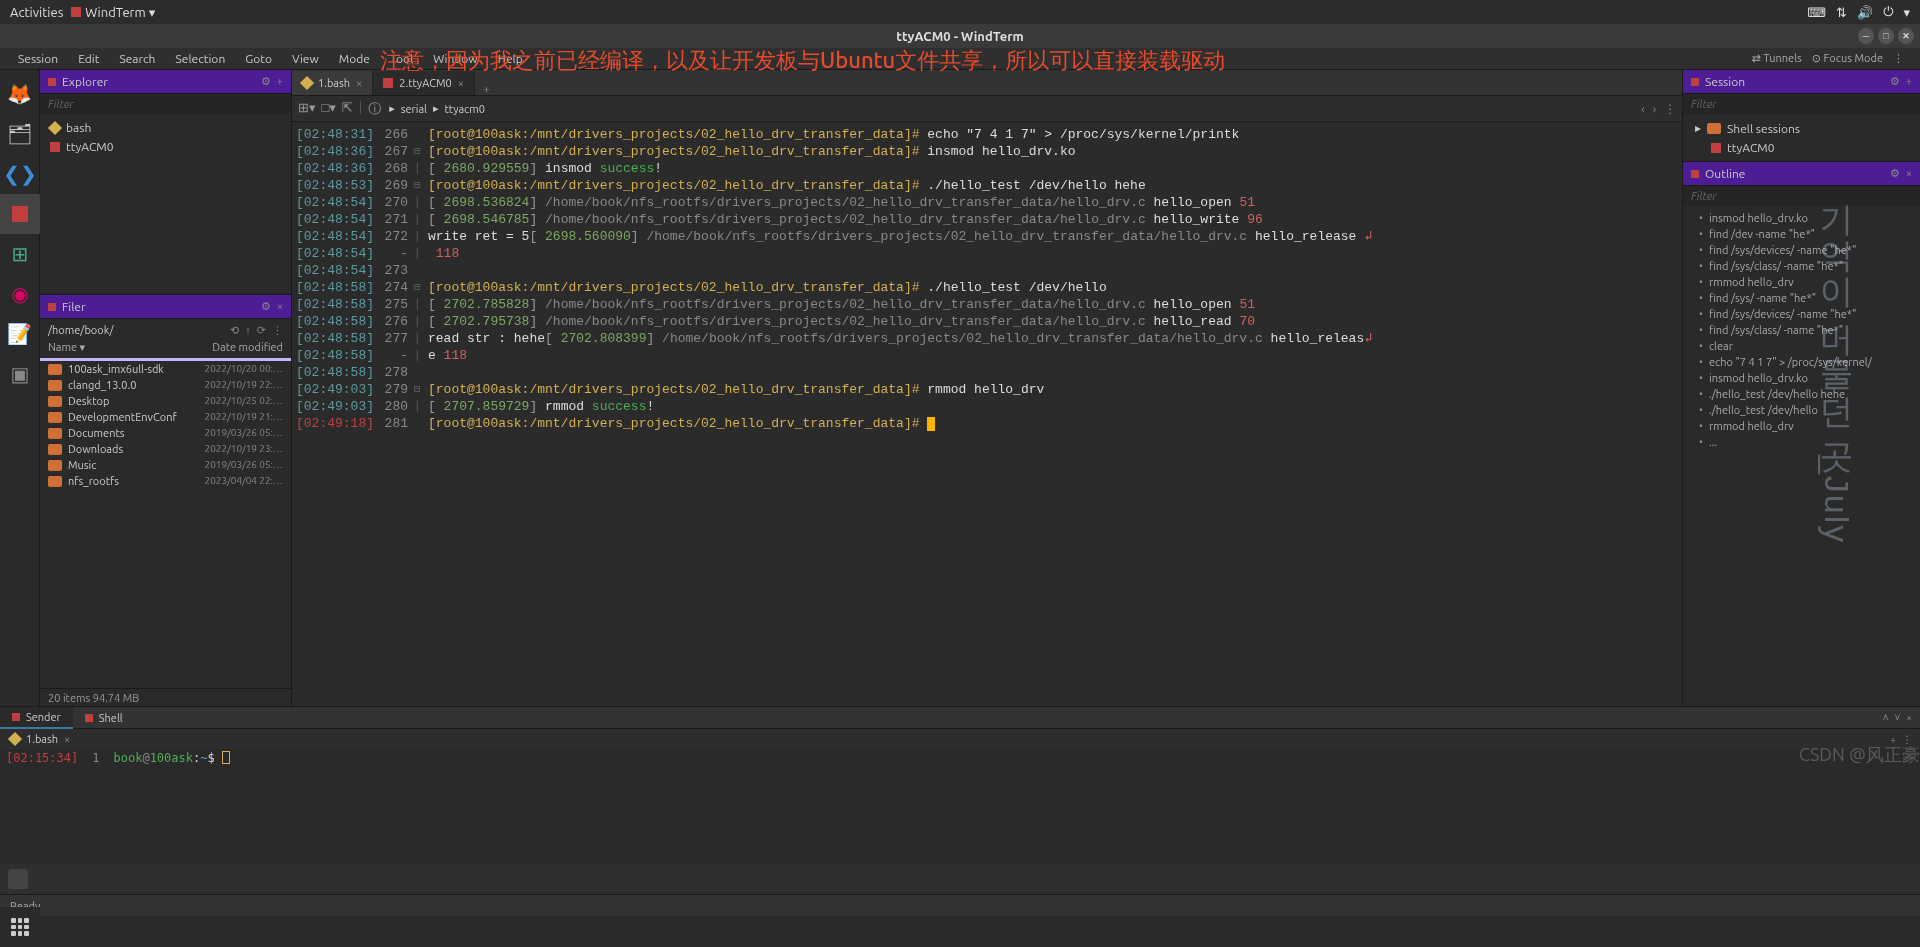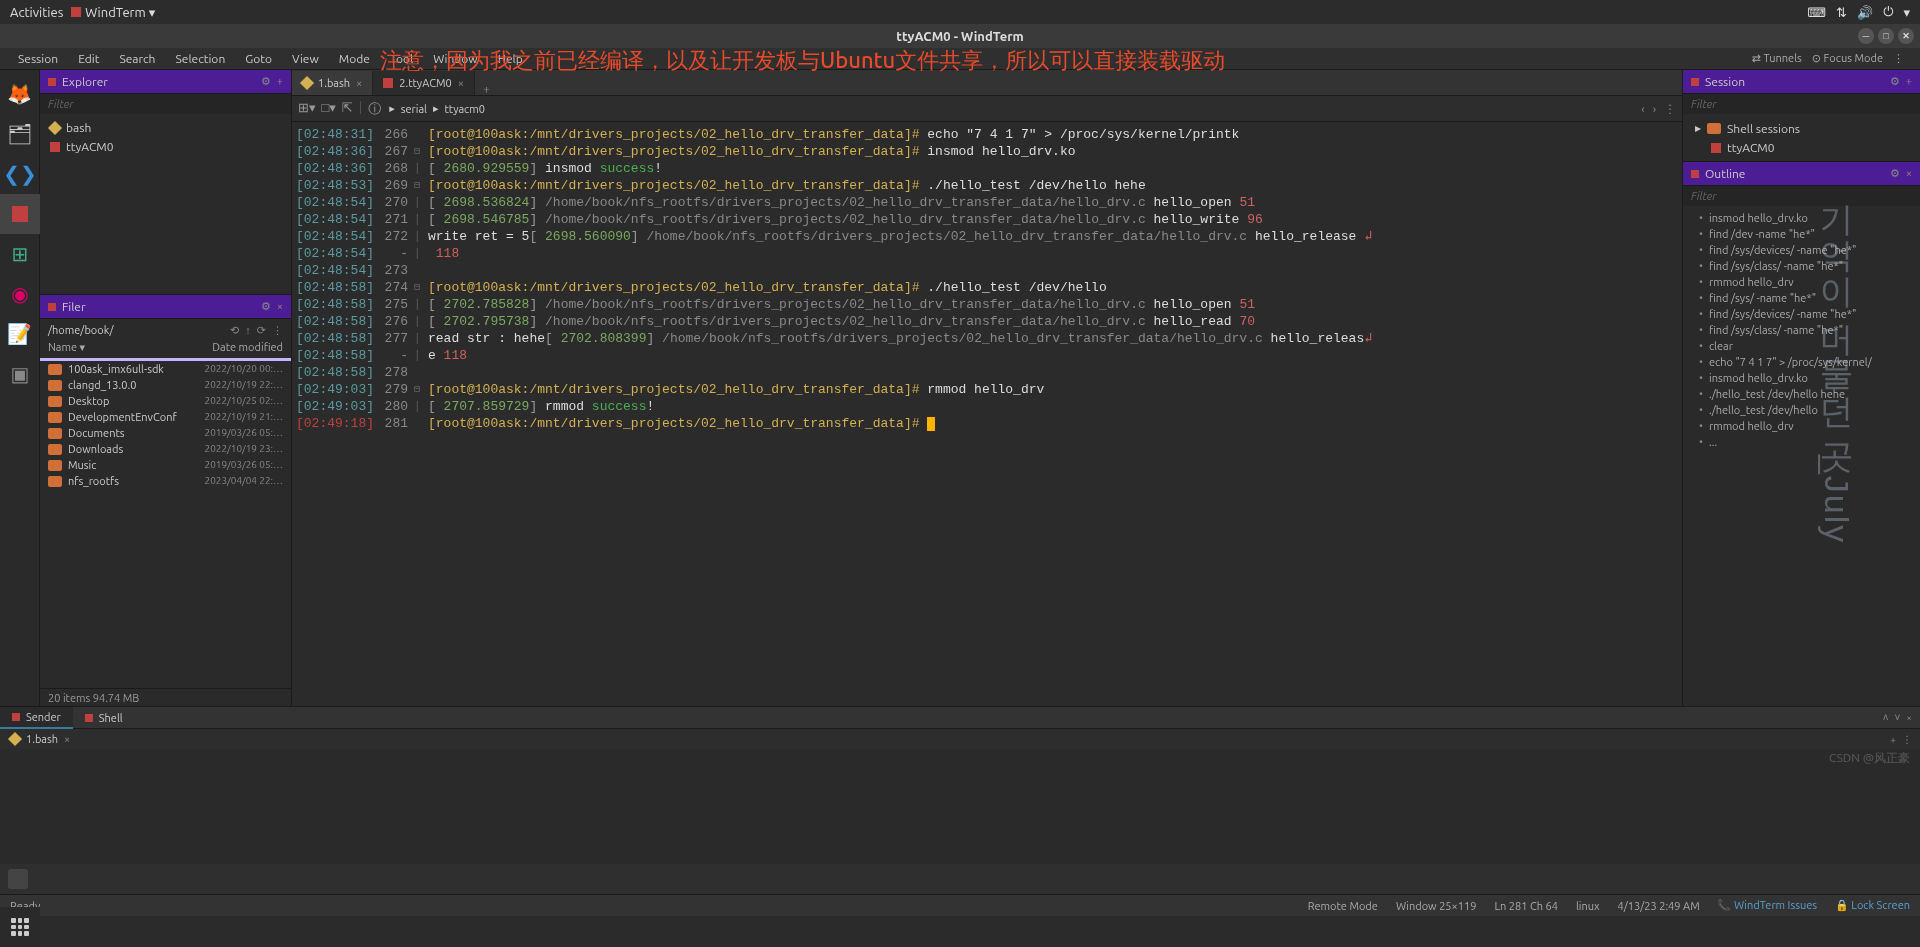--- a/index.html
+++ b/index.html
@@ -8,21 +8,21 @@
 .topbar .activities { margin-right: 8px; }
 .topbar .app { display: flex; align-items: center; gap: 4px; }
 .topbar .clock { position: absolute; left: 50%; transform: translateX(-50%); margin-top: 44px; }
 .topbar .tray { margin-left: auto; display: flex; gap: 10px; align-items: center; }
 .tray-icon { font-size: 13px; }
 .titlebar { height: 24px; background: #3a3a3a; display: flex; align-items: center; justify-content: center; color: #ddd; font-size: 13px; position: relative; font-weight: bold; }
 .win-controls { position: absolute; right: 6px; display: flex; gap: 4px; }
 .win-btn { width: 16px; height: 16px; border-radius: 50%; background: #555; display: flex; align-items: center; justify-content: center; font-size: 9px; }
 .annotation { position: absolute; top: 46px; left: 380px; color: #e84a2a; font-size: 22px; font-weight: 500; z-index: 100; pointer-events: none; }
 .watermark { position: absolute; right: 60px; top: 180px; writing-mode: vertical-rl; color: rgba(180,200,220,0.35); font-size: 34px; letter-spacing: 2px; z-index: 99; pointer-events: none; font-family: "Malgun Gothic", sans-serif; }
-.credit { position: absolute; right: 10px; bottom: 180px; color: rgba(200,200,200,0.3); font-size: 12px; z-index: 99; }
+.credit { position: absolute; right: 0; bottom: 180px; color: rgba(200,200,200,0.3); font-size: 18px; z-index: 99; }
 .menubar { height: 22px; background: #2f2f2f; display: flex; align-items: center; padding: 0 10px; border-bottom: 1px solid #1a1a1a; justify-content: space-between; }
 .menus { display: flex; gap: 4px; }
 .menu-item { padding: 2px 8px; cursor: pointer; color: #ccc; font-size: 12px; }
 .menu-right { display: flex; gap: 10px; padding-right: 6px; font-size: 11px; color: #aaa; }
 .main { display: flex; height: 636px; }
 .dock { width: 40px; background: #2a2a2a; display: flex; flex-direction: column; padding-top: 4px; border-right: 1px solid #1a1a1a; }
 .dock-item { width: 40px; height: 40px; display: flex; align-items: center; justify-content: center; font-size: 20px; cursor: pointer; }
 .dock-item.active { background: #444; }
 .left-col { width: 252px; display: flex; flex-direction: column; background: #2a2a2a; border-right: 1px solid #1a1a1a; }
 .panel-head { height: 24px; background: #4c1d95; display: flex; align-items: center; padding: 0 8px; font-size: 12px; color: #ccc; border-bottom: 1px solid #1a1a1a; }
@@ -379,37 +379,31 @@
     <div class="bp-sub-tab">
         <span class="diamond"></span>
         <span>1.bash</span>
         <span style="color:#888">×</span>
       </div>
     <div class="bp-ctrl">
         <span>+</span>
         <span>⋮</span>
       </div>
   </div>
+  <div class="bp-body">
+    <div class="bp-line"><span class="bp-ts">[02:15:34]</span><span class="bp-ln">1</span><span class="bp-user">book</span><span style="color:#888">@</span><span class="bp-host">100ask</span><span style="color:#ddd">:</span><span class="bp-tilde">~</span><span class="bp-dollar">$ </span><span class="cursor2"></span></div>
+  </div>
 </div>
 
 <div class="statusbar">
   <div class="sb-icon"></div>
 </div>
 
 <div class="taskbar">
   <span>Ready</span>
-  <div class="tb-info">
-    <span>Remote Mode</span>
-    <span>Window 25×119</span>
-    <span>Ln 281 Ch 64</span>
-    <span>linux</span>
-    <span>4/13/23 2:49 AM</span>
-    <span class="link"><span class="green-phone">📞</span> <span>WindTerm Issues</span></span>
-    <span class="link">🔒 <span>Lock Screen</span></span>
-  </div>
 </div>
 
 <div class="sys-dock">
   <div class="grid-icon">
       <div></div>
       <div></div>
       <div></div>
       <div></div>
       <div></div>
       <div></div>

